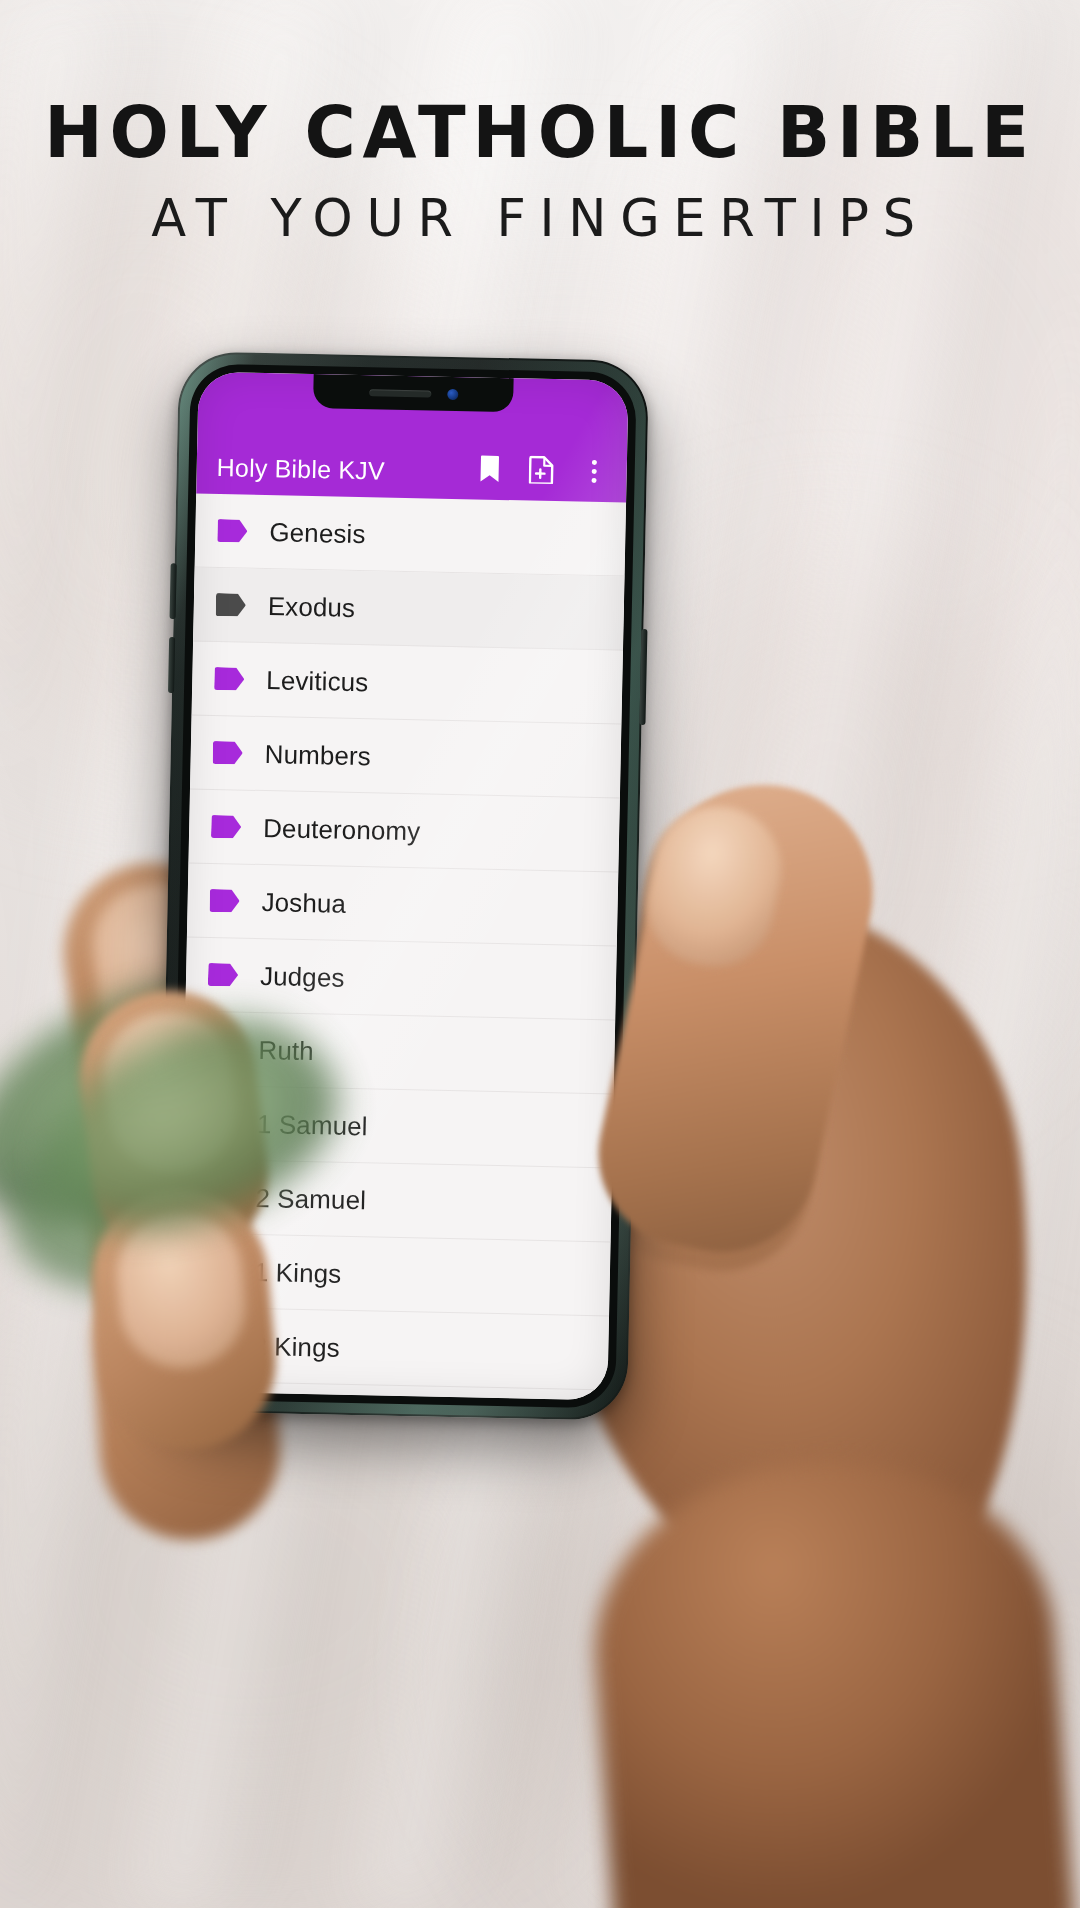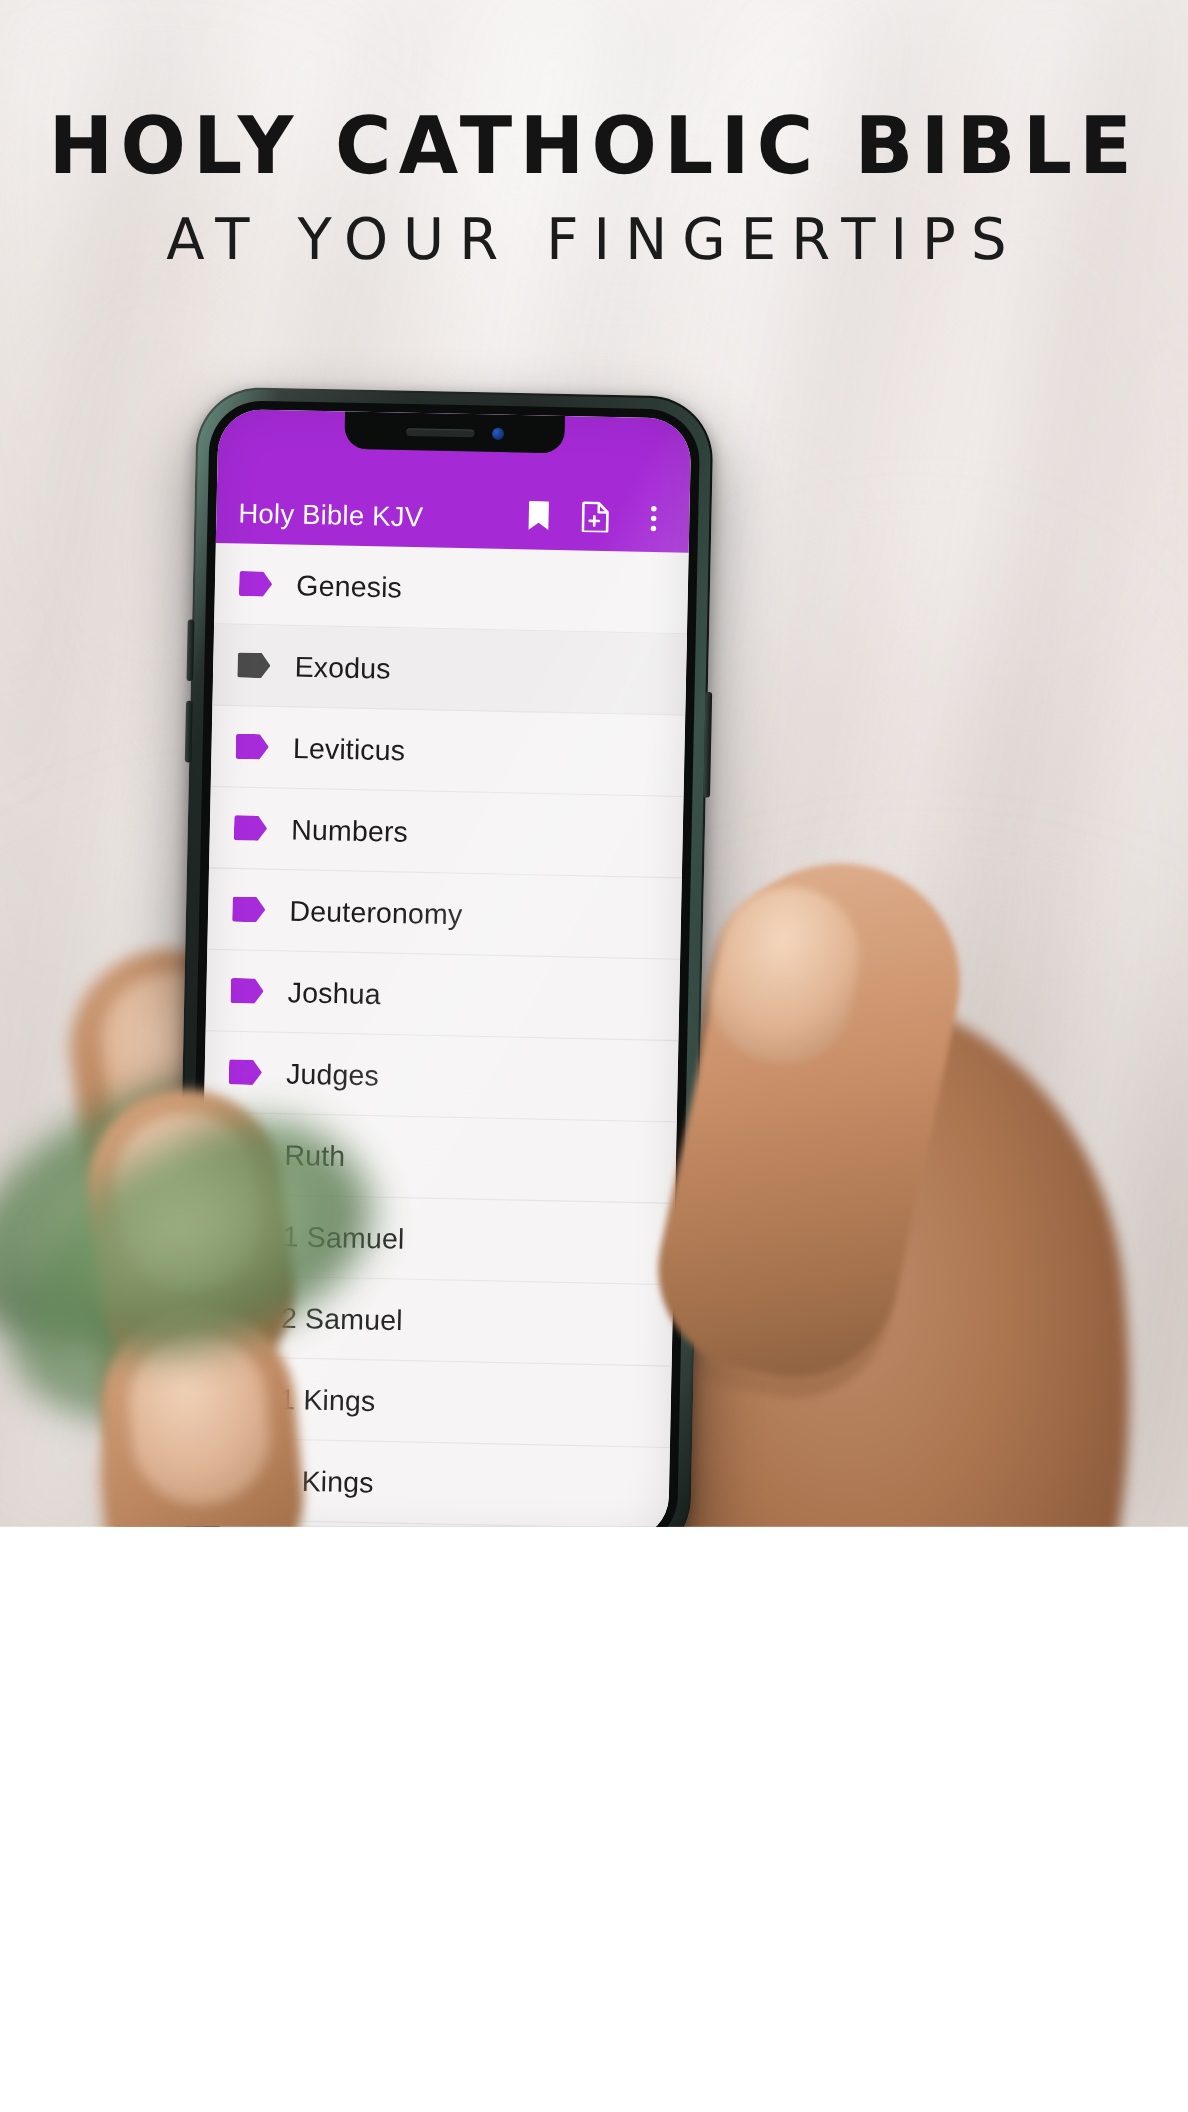--- a/index.html
+++ b/index.html
@@ -7,21 +7,21 @@
   html, body {
     width: 1080px;
     height: 1920px;
     overflow: hidden;
     font-family: "Liberation Sans", sans-serif;
   }
 
   #stage {
     position: relative;
     width: 1080px;
-    height: 1388px;
+    height: 1908px;
     background: #efeceb;
     overflow: hidden;
   }
 
   
   .bg-base {
     position: absolute;
     inset: 0;
     background:
       radial-gradient(120% 80% at 50% 8%, #f7f5f4 0%, #efebe9 40%, #e6e0dd 70%, #ddd5d1 100%);

